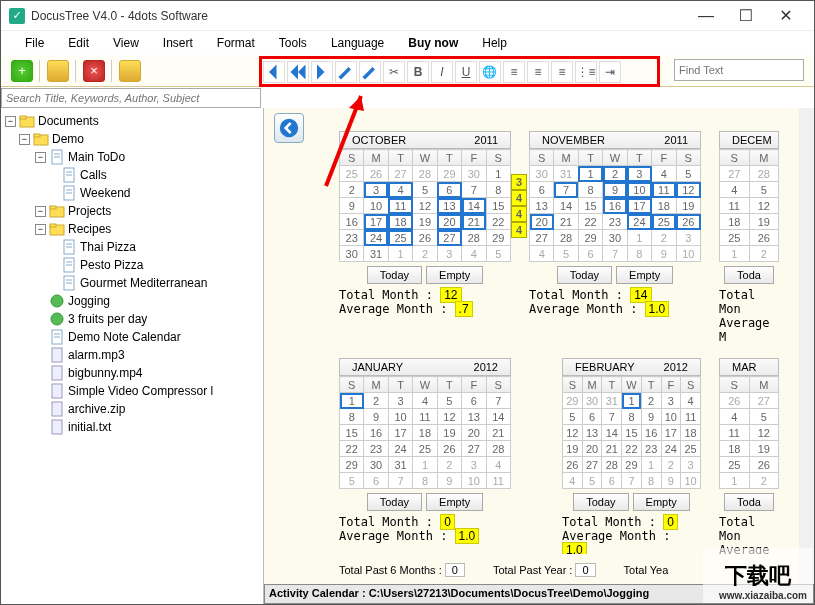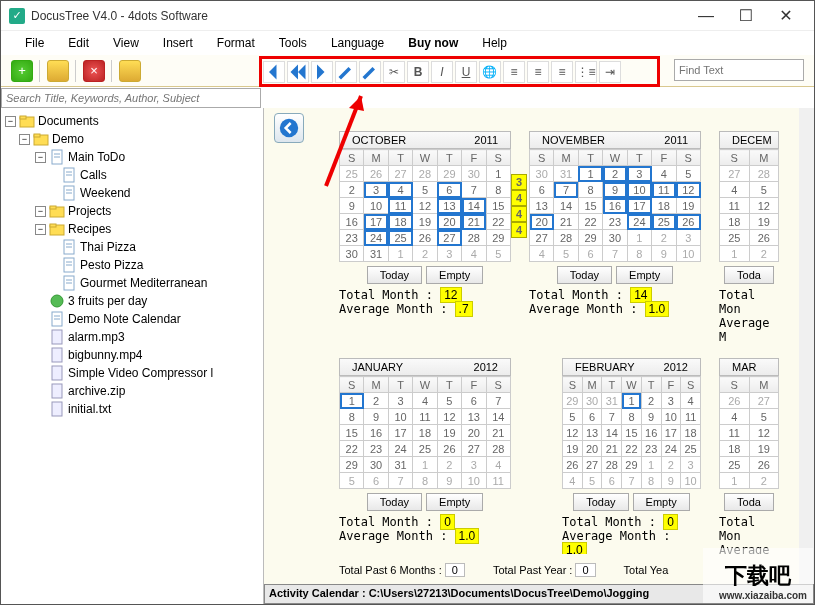--- a/index.html
+++ b/index.html
@@ -254,20 +254,29 @@
         </span>
         <span>Gourmet Mediterranean</span>
       </div>
 <div class="n">
         <span class="sp" style="width:46px"></span>
         <span class="ic">
           <svg width="16" height="16">
             <circle cx="8" cy="8" r="6" fill="#5b5" stroke="#393"></circle>
           </svg>
         </span>
+        <span>Jogging</span>
+      </div>
+<div class="n">
+        <span class="sp" style="width:46px"></span>
+        <span class="ic">
+          <svg width="16" height="16">
+            <circle cx="8" cy="8" r="6" fill="#5b5" stroke="#393"></circle>
+          </svg>
+        </span>
         <span>3 fruits per day</span>
       </div>
 <div class="n">
         <span class="sp" style="width:46px"></span>
         <span class="ic">
           <svg width="16" height="16">
             <rect x="3" y="1" width="10" height="14" fill="#fff" stroke="#8ac"></rect>
             <line x1="5" y1="5" x2="11" y2="5" stroke="#8ac"></line>
             <line x1="5" y1="8" x2="11" y2="8" stroke="#8ac"></line>
           </svg>

